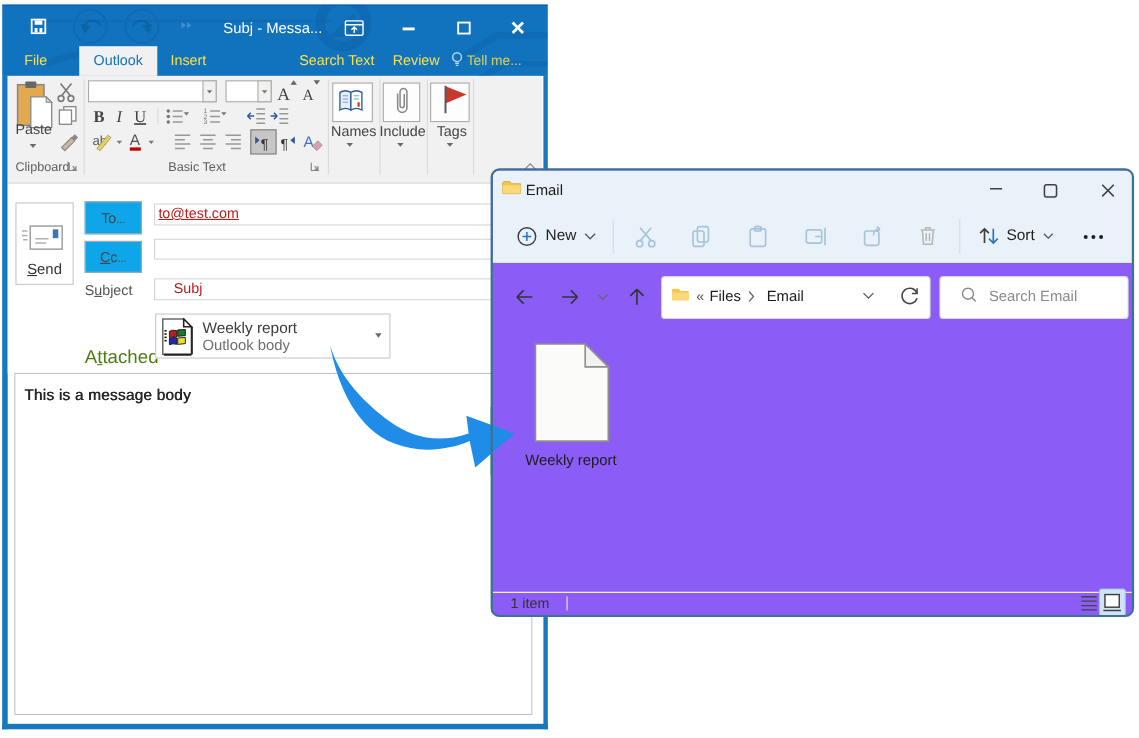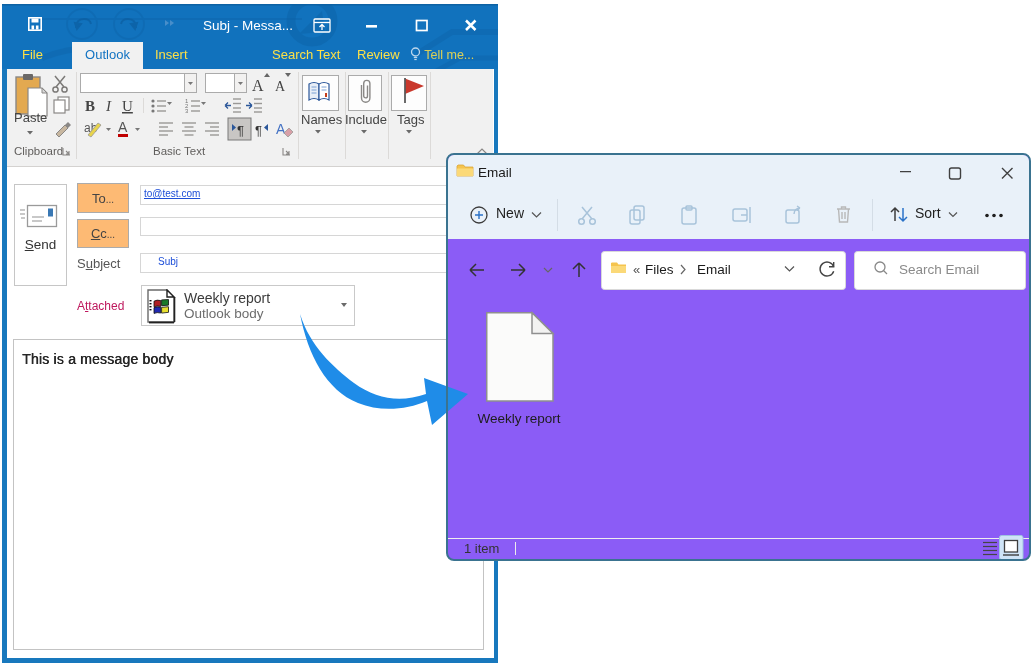--- a/index.html
+++ b/index.html
@@ -10,22 +10,22 @@
 
 #ol { left:2px; top:4px; width:496px; height:659px; background:#fff; z-index:1; }
 #ol-title { left:0; top:0; width:496px; height:65px; background:#1172bd; overflow:hidden; }
 #ol-menu { left:0; top:38px; width:496px; height:27px; }
 .menu-item { position:absolute; top:0; height:27px; line-height:26px; color:#fde047; font-size:13px; }
 #tab-msg { position:absolute; left:70px; top:0; width:71px; height:27px; background:#f1f1f1; color:#1273c2; text-align:center; line-height:26px; font-size:13px; }
 #ol-ribbon { left:5px; top:65px; width:486px; height:98px; background:#f1f1f1; border-bottom:1px solid #d4d2d0; }
 .olborder { position:absolute; background:#1878bd; }
 .caret { position:absolute; width:0; height:0; border-left:3.5px solid transparent; border-right:3.5px solid transparent; border-top:4px solid #6a6a6a; }
 
-.fbtn { position:absolute; border:1px solid #ababab; background:#fdba74; color:#444; font-size:13px; text-align:center; }
-.finput { position:absolute; border:1px solid #d6d6d6; background:#fff; font-size:10px; color:#1d4ed8; }
+.fbtn { position:absolute; border:1px solid #ababab; background:#0ea5e9; color:#444; font-size:13px; text-align:center; }
+.finput { position:absolute; border:1px solid #d6d6d6; background:#fff; font-size:13px; color:#b91c1c; }
 #msgbody { left:11px; top:335px; width:471px; height:311px; border:1px solid #c3c3c3; background:#fff; }
 
 
 #ex { left:446px; top:153px; width:585px; height:408px; background:#8b5cf6; border:2px solid #3a7390; border-radius:8px; overflow:hidden; z-index:20; }
 #ex-head { position:absolute; left:0; top:0; width:100%; height:84px; background:#e9f1f9; }
 </style>
 </head>
 <body>
 <div id="stage">
 
@@ -288,39 +288,39 @@
 
         <text x="7" y="53" fill="#444" font-size="13" font-family="Liberation Sans">Paste</text>
         <path d="M 20 62 l 3 3.5 l 3 -3.5 z" fill="#6a6a6a"></path>
 
         <path d="M 470 85 l 5 -5 l 5 5" fill="none" stroke="#8a8886" stroke-width="1.2"></path>
       </svg>
     </div>
 
     <div id="ol-form" class="abs" style="left:5px;top:163px;width:486px;height:172px;background:#fff;">
 
-      <div style="position:absolute;left:7px;top:17px;width:53px;height:102px;border:1px solid #c6c6c6;background:#fff;">
+      <div style="position:absolute;left:7px;top:17px;width:53px;height:75px;border:1px solid #c6c6c6;background:#fff;">
         <svg width="42" height="30" style="position:absolute;left:4px;top:19px">
           <g stroke="#b0b0b0" stroke-width="1.4">
               <line x1="1" y1="6" x2="6" y2="6"></line>
               <line x1="1" y1="10" x2="6" y2="10"></line>
               <line x1="2" y1="14" x2="6" y2="14"></line>
             </g>
           <rect x="8.5" y="1.5" width="29" height="21" fill="#fff" stroke="#9a9a9a" stroke-width="1.3"></rect>
           <rect x="29" y="4.5" width="5" height="8" fill="#3a78b4"></rect>
           <line x1="13" y1="13" x2="25" y2="13" stroke="#b0b0b0" stroke-width="1.4"></line>
           <line x1="13" y1="17" x2="23" y2="17" stroke="#b0b0b0" stroke-width="1.4"></line>
         </svg>
         <div style="position:absolute;left:0;width:100%;top:52px;text-align:center;font-size:13.5px;color:#333;"><span style="text-decoration:underline">S</span>end</div>
       </div>
 
       <div class="fbtn" style="left:70px;top:16px;width:52px;height:30px;line-height:29px;">To<span style="font-size:10px">...</span></div>
       <div class="fbtn" style="left:70px;top:52px;width:52px;height:29px;line-height:28px;"><span style="text-decoration:underline">C</span>c<span style="font-size:10px">...</span></div>
       <div style="position:absolute;left:70px;top:89px;font-size:13px;color:#555;text-align:center;">S<span style="text-decoration:underline">u</span>bject</div>
-      <div style="position:absolute;left:70px;top:132px;font-size:12px;color:#be185d;">A<span style="text-decoration:underline">t</span>tached</div>
+      <div style="position:absolute;left:70px;top:148px;font-size:17px;color:#4d7c0f;">A<span style="text-decoration:underline">t</span>tached</div>
 
       <div class="finput" style="left:133px;top:18px;width:350px;height:20px;line-height:16px;padding-left:3px;"><span style="text-decoration:underline">to@test.com</span></div>
       <div class="finput" style="left:133px;top:50px;width:350px;height:19px;"></div>
       <div class="finput" style="left:133px;top:86px;width:350px;height:20px;line-height:16px;padding-left:17px;">Subj</div>
 
       <div style="position:absolute;left:134px;top:118px;width:214px;height:41px;border:1px solid #c9c9c9;background:#fff;">
         <svg width="30" height="36" style="position:absolute;left:5px;top:3px">
           <path d="M 1 1 L 20 1 L 27 8 L 27 33 L 1 33 Z" fill="#fff" stroke="#6a6a6a" stroke-width="1.4"></path>
           <path d="M 20 1 L 20 8 L 27 8 Z" fill="#fff" stroke="#222" stroke-width="1.4"></path>
           <line x1="2" y1="33.5" x2="27" y2="33.5" stroke="#222" stroke-width="1.8"></line>

